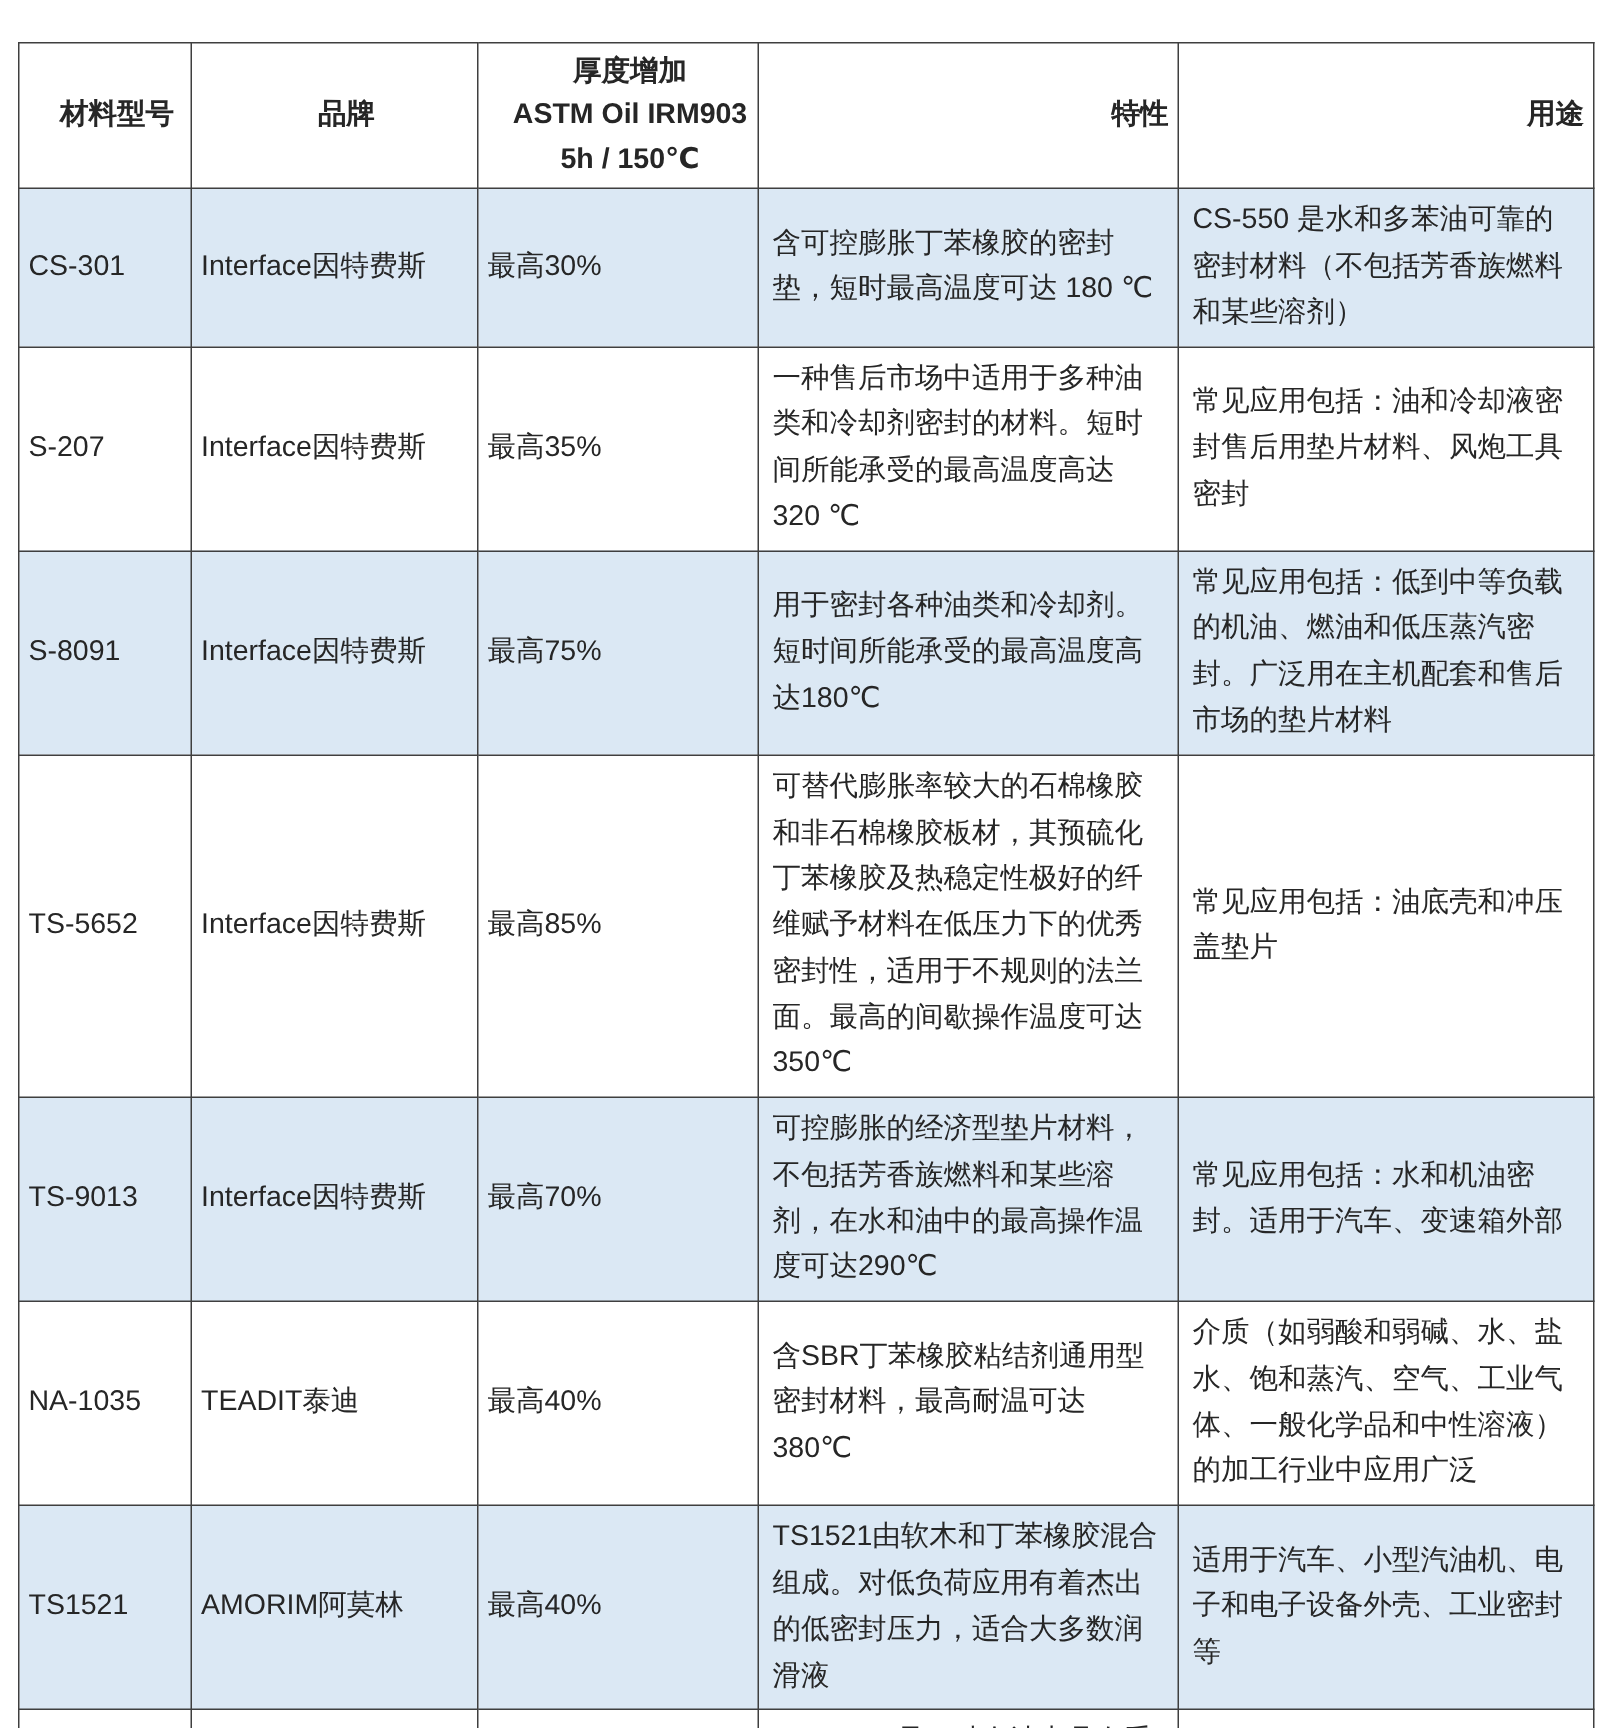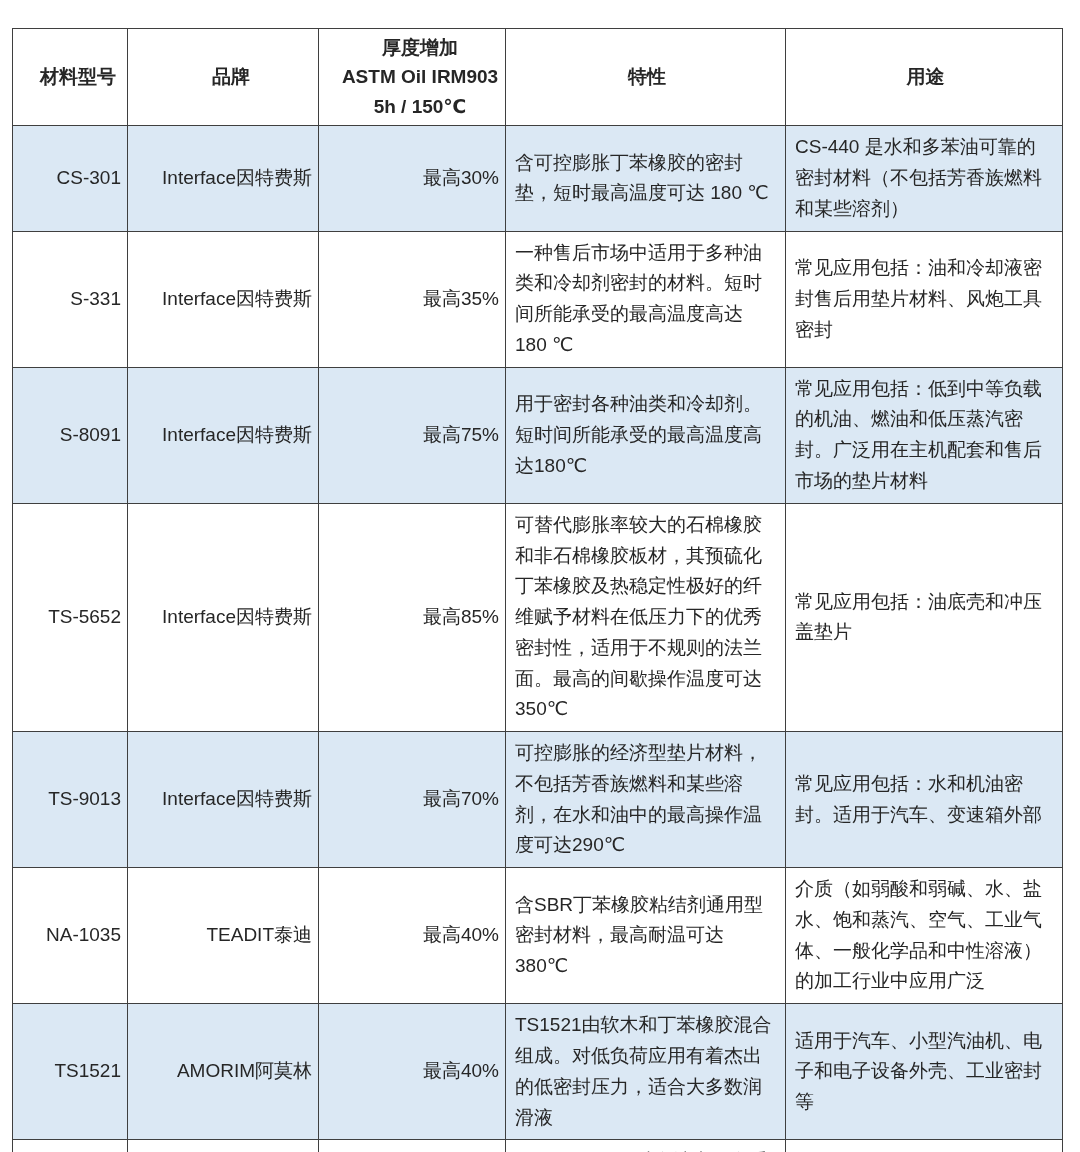--- a/index.html
+++ b/index.html
@@ -41,23 +41,23 @@
     padding:4px 6px;
     word-break:break-word;
   }
   table.materials thead tr{height:90px;}
   table.materials th{
     font-weight:bold;
     text-align:center;
     background:#ffffff;
     padding-left:22px;
   }
-  table.materials th.left{text-align:center;padding-left:9px;}
+  table.materials th.left{text-align:right;padding-left:9px;}
   table.materials th.multiline{white-space:pre-line;line-height:1.55;}
-  table.materials td.center{text-align:right;}
+  table.materials td.center{text-align:left;}
   table.materials td.left{text-align:left;padding:6px 9px;}
   table.materials tbody tr.shaded td{background:var(--shaded);}
 </style>
 </head>
 <body>
 
 <div class="table-wrap">
   <table class="materials">
     <colgroup>
       <col class="c1">
@@ -76,27 +76,27 @@
         <th class="left">特性</th>
         <th class="left">用途</th>
       </tr>
     </thead>
     <tbody>
         <tr class="shaded" style="height: 97px;">
           <td class="center">CS-301</td>
           <td class="center">Interface因特费斯</td>
           <td class="center">最高30%</td>
           <td class="left">含可控膨胀丁苯橡胶的密封垫，短时最高温度可达 180 ℃</td>
-          <td class="left">CS-440 是水和多苯油可靠的密封材料（不包括芳香族燃料和某些溶剂）</td>
+          <td class="left">CS-550 是水和多苯油可靠的密封材料（不包括芳香族燃料和某些溶剂）</td>
         </tr>
         <tr style="height: 97px;">
-          <td class="center">S-331</td>
+          <td class="center">S-207</td>
           <td class="center">Interface因特费斯</td>
           <td class="center">最高35%</td>
-          <td class="left">一种售后市场中适用于多种油类和冷却剂密封的材料。短时间所能承受的最高温度高达 180 ℃</td>
+          <td class="left">一种售后市场中适用于多种油类和冷却剂密封的材料。短时间所能承受的最高温度高达 320 ℃</td>
           <td class="left">常见应用包括：油和冷却液密封售后用垫片材料、风炮工具密封</td>
         </tr>
         <tr class="shaded" style="height: 123px;">
           <td class="center">S-8091</td>
           <td class="center">Interface因特费斯</td>
           <td class="center">最高75%</td>
           <td class="left">用于密封各种油类和冷却剂。短时间所能承受的最高温度高达180℃</td>
           <td class="left">常见应用包括：低到中等负载的机油、燃油和低压蒸汽密封。广泛用在主机配套和售后市场的垫片材料</td>
         </tr>
         <tr style="height: 193px;">

